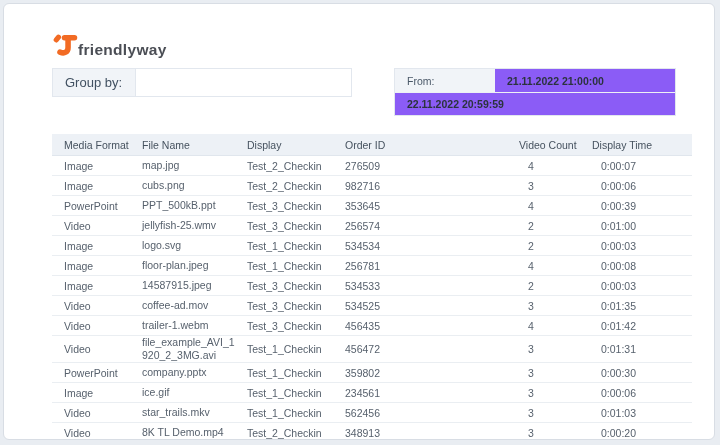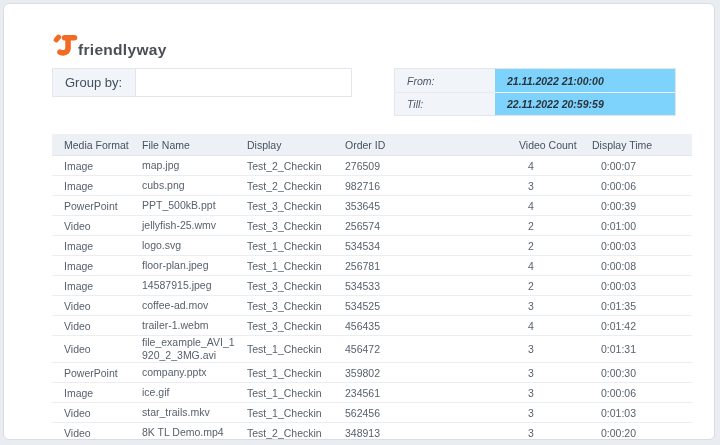--- a/index.html
+++ b/index.html
@@ -32,29 +32,29 @@
     flex:1;border:none;outline:none;background:#ffffff;
     border-left:1px solid #e2e7ee;font:inherit;font-size:11px;color:#2e3640;
     padding:0 8px;
   }
 
   
   .datepanel{
     position:absolute;left:390px;top:64px;width:282px;
     border:1px solid #e2e7ee;box-sizing:border-box;background:#f1f4f8;
   }
-  .daterow{display:flex;height:23px;font-style:italic;}
+  .daterow{display:flex;height:23px;}
   .daterow + .daterow .datelabel{border-top:1px solid #e7ebf1;}
   .daterow + .daterow .datevalue{border-top:1px solid #eef1f5;}
   .datelabel{
     width:100px;display:flex;align-items:center;padding-left:12px;
     font-size:10.5px;color:#4a5868;box-sizing:border-box;
   }
   .datevalue{
-    flex:1;background:#7dd3fc;display:flex;align-items:center;padding-left:12px;
+    flex:1;background:#8b5cf6;display:flex;align-items:center;padding-left:12px;
     font-size:10.5px;font-weight:700;color:#2b333d;cursor:pointer;
   }
 
   
   .report{position:absolute;left:48px;top:130px;width:640px;}
   table{border-collapse:collapse;width:640px;table-layout:fixed;}
   thead th{
     background:#edf1f6;border-bottom:1px solid #e0e6ed;
     font-size:10.5px;font-weight:400;color:#46525f;text-align:left;
     height:21px;padding:0;
@@ -87,21 +87,20 @@
     <span class="groupby-label">Group by:</span>
     <input class="groupby-input" type="text" value="" style="">
   </div>
 
   <div class="datepanel">
     <div class="daterow">
       <span class="datelabel">From:</span>
       <span class="datevalue">21.11.2022 21:00:00</span>
     </div>
     <div class="daterow">
-      <span class="datelabel">Till:</span>
       <span class="datevalue">22.11.2022 20:59:59</span>
     </div>
   </div>
 
   <div class="report">
     <table>
       <colgroup>
         <col style="width:90px">
           <col style="width:105px">
           <col style="width:98px">

